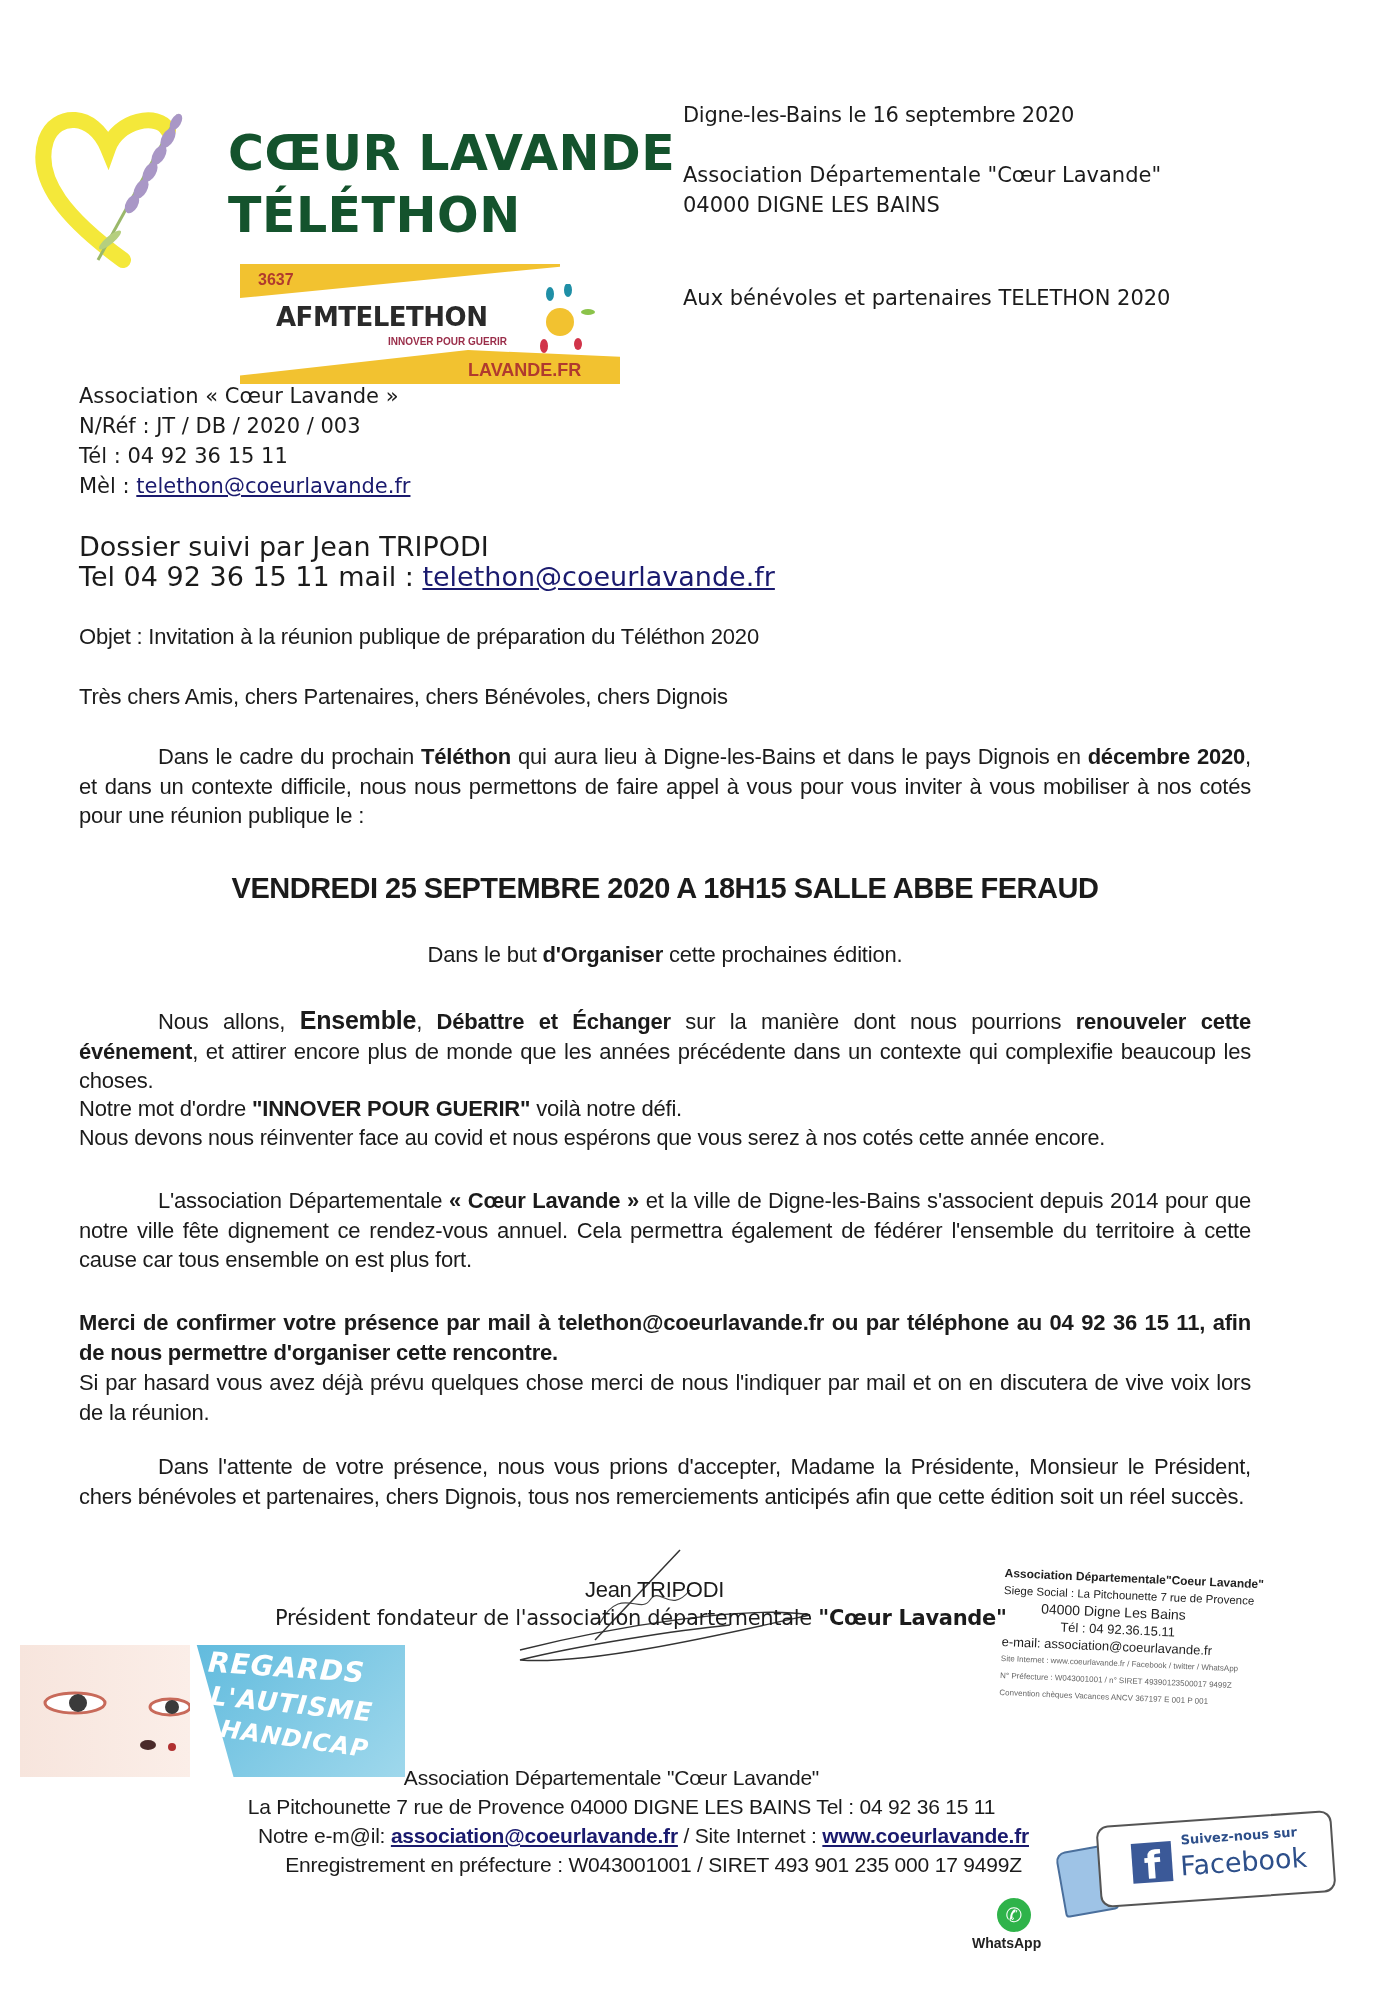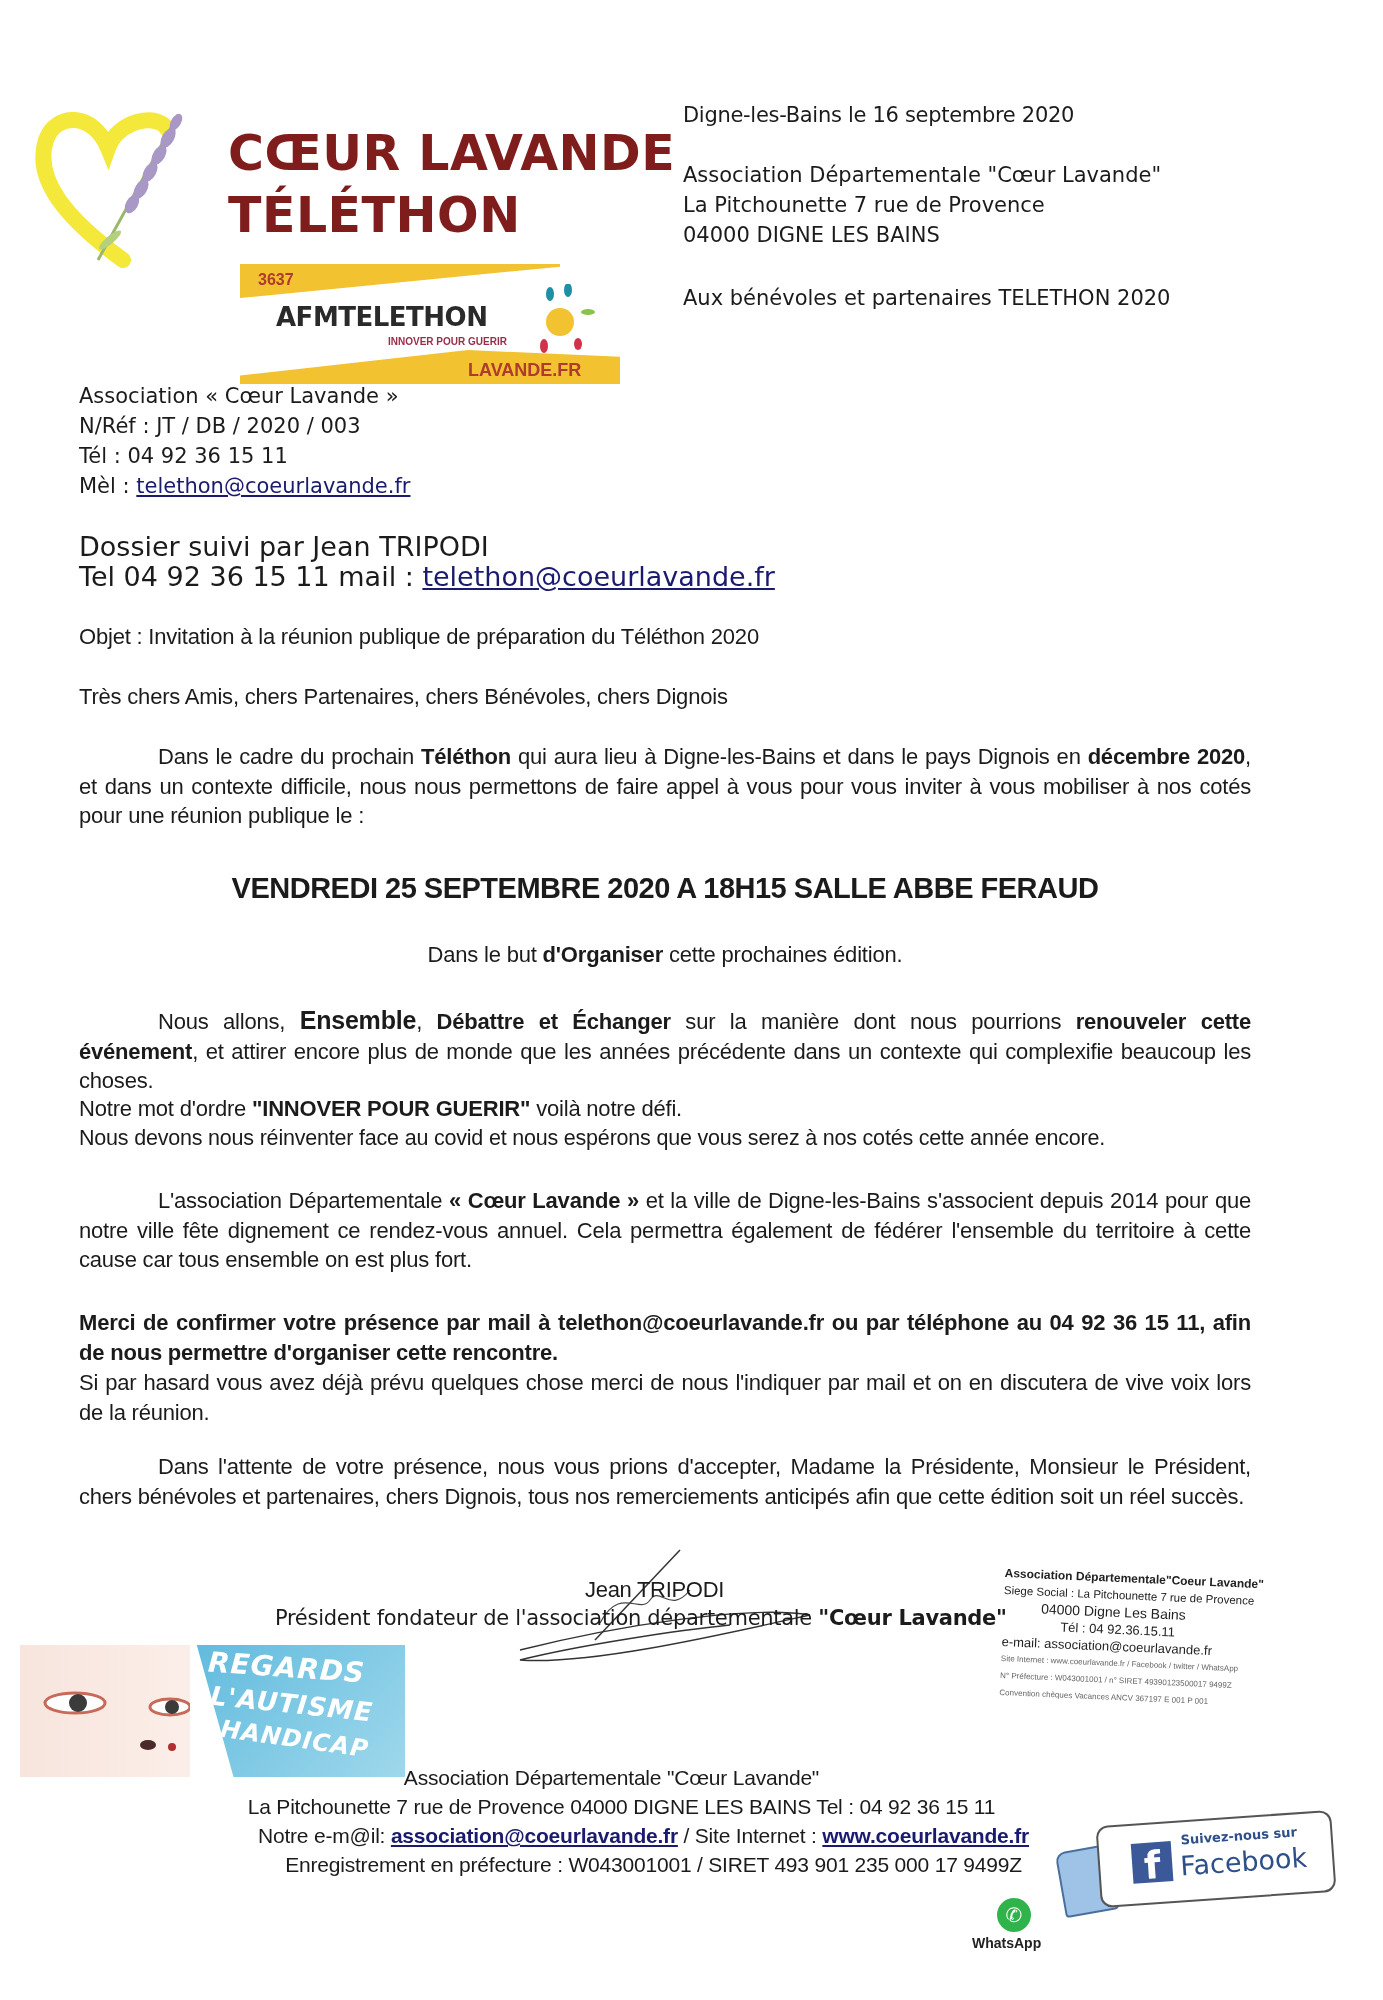--- a/index.html
+++ b/index.html
@@ -2,21 +2,21 @@
 <html><head>
 <meta charset="utf-8">
 <style>
   html, body { margin: 0; padding: 0; background: #ffffff; }
   body { width: 1383px; height: 2000px; position: relative; overflow: hidden;
          font-family: "DejaVu Sans", "Liberation Sans", sans-serif; color: #1b1b1b; }
   .abs { position: absolute; }
   .cond { font-family: "Liberation Sans", sans-serif; font-size: 22px; line-height: 30px; letter-spacing: -0.3px; }
   .b { font-weight: bold; }
   a.link, .link { color: #1a1a6e; text-decoration: underline; }
-  .blue-title { color: #7f1d1d; font-family: "DejaVu Sans", sans-serif; font-weight: bold; font-size: 49px; line-height: 60px; letter-spacing: 0.5px; }
+  .blue-title { color: #14532d; font-family: "DejaVu Sans", sans-serif; font-weight: bold; font-size: 49px; line-height: 60px; letter-spacing: 0.5px; }
   .para { position: absolute; left: 79px; width: 1172px; font-family: "Liberation Sans", sans-serif; font-size: 22px; line-height: 29.5px; letter-spacing: -0.2px; }
   .justify { text-align: justify; text-align-last: left; }
   .indent { text-indent: 79px; }
   .center { text-align: center; }
 
   
   .afm { left: 240px; top: 262px; width: 380px; height: 122px; }
   .afm .band-top { position:absolute; left:0; top:2px; width: 320px; height: 34px; background:#f2c230;
                    clip-path: polygon(0 0, 100% 0, 100% 8%, 0 100%); }
   .afm .band-bot { position:absolute; left:0; top:88px; width: 380px; height: 34px; background:#f2c230;
@@ -81,21 +81,20 @@
     <ellipse cx="58" cy="28" rx="7" ry="3" fill="#8bc34a"></ellipse>
     <ellipse cx="14" cy="62" rx="4" ry="7" fill="#d1344a"></ellipse>
     <ellipse cx="48" cy="60" rx="4" ry="6" fill="#d1344a"></ellipse>
   </svg>
   <div class="tfr">LAVANDE.FR</div>
 </div>
 
 <div class="abs cond" style="left:683px; top:100px; font-family:'DejaVu Sans',sans-serif; font-size:21px;">Digne-les-Bains le 16 septembre 2020</div>
 <div class="abs" style="left:683px; top:160px; font-family:'DejaVu Sans',sans-serif; font-size:21px; line-height:30px;">
   <div>Association Départementale "Cœur Lavande"</div>
-  <div>La Pitchounette 7 rue de Provence</div>
   <div>04000 DIGNE LES BAINS</div>
 </div>
 <div class="abs" style="left:683px; top:283px; font-family:'DejaVu Sans',sans-serif; font-size:21px; line-height:30px;">Aux bénévoles et partenaires TELETHON 2020</div>
 
 <div class="abs" style="left:79px; top:381px; font-family:'DejaVu Sans',sans-serif; font-size:21px; line-height:30px;">
   <div>Association « Cœur Lavande »</div>
   <div>N/Réf : JT / DB / 2020 / 003</div>
   <div>Tél : 04 92 36 15 11</div>
   <div><span>Mèl : </span><span class="link">telethon@coeurlavande.fr</span></div>
 </div>

